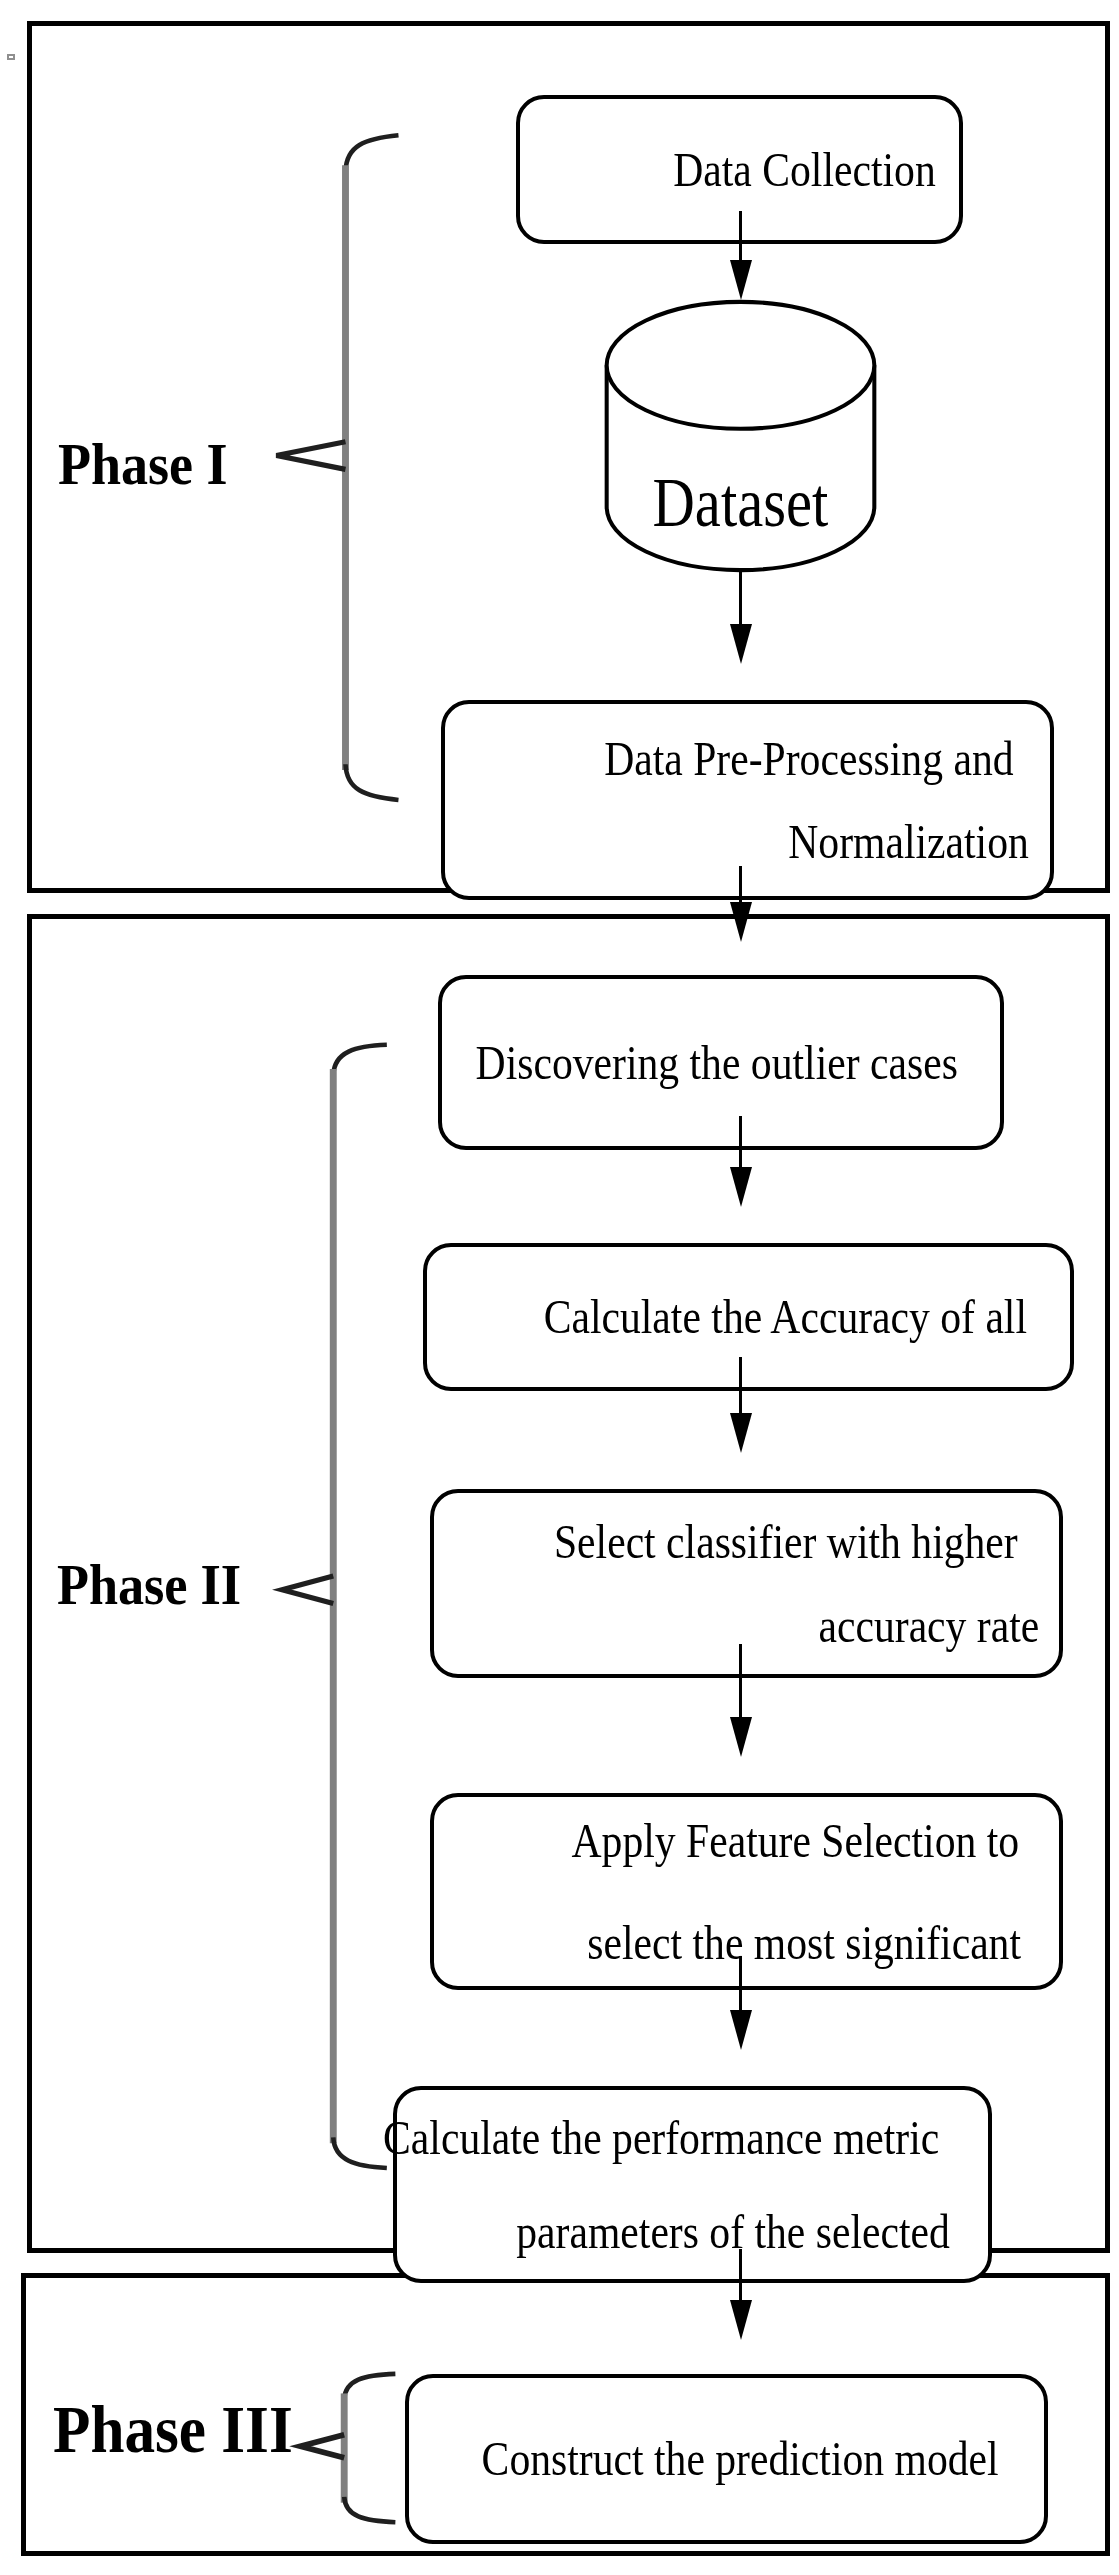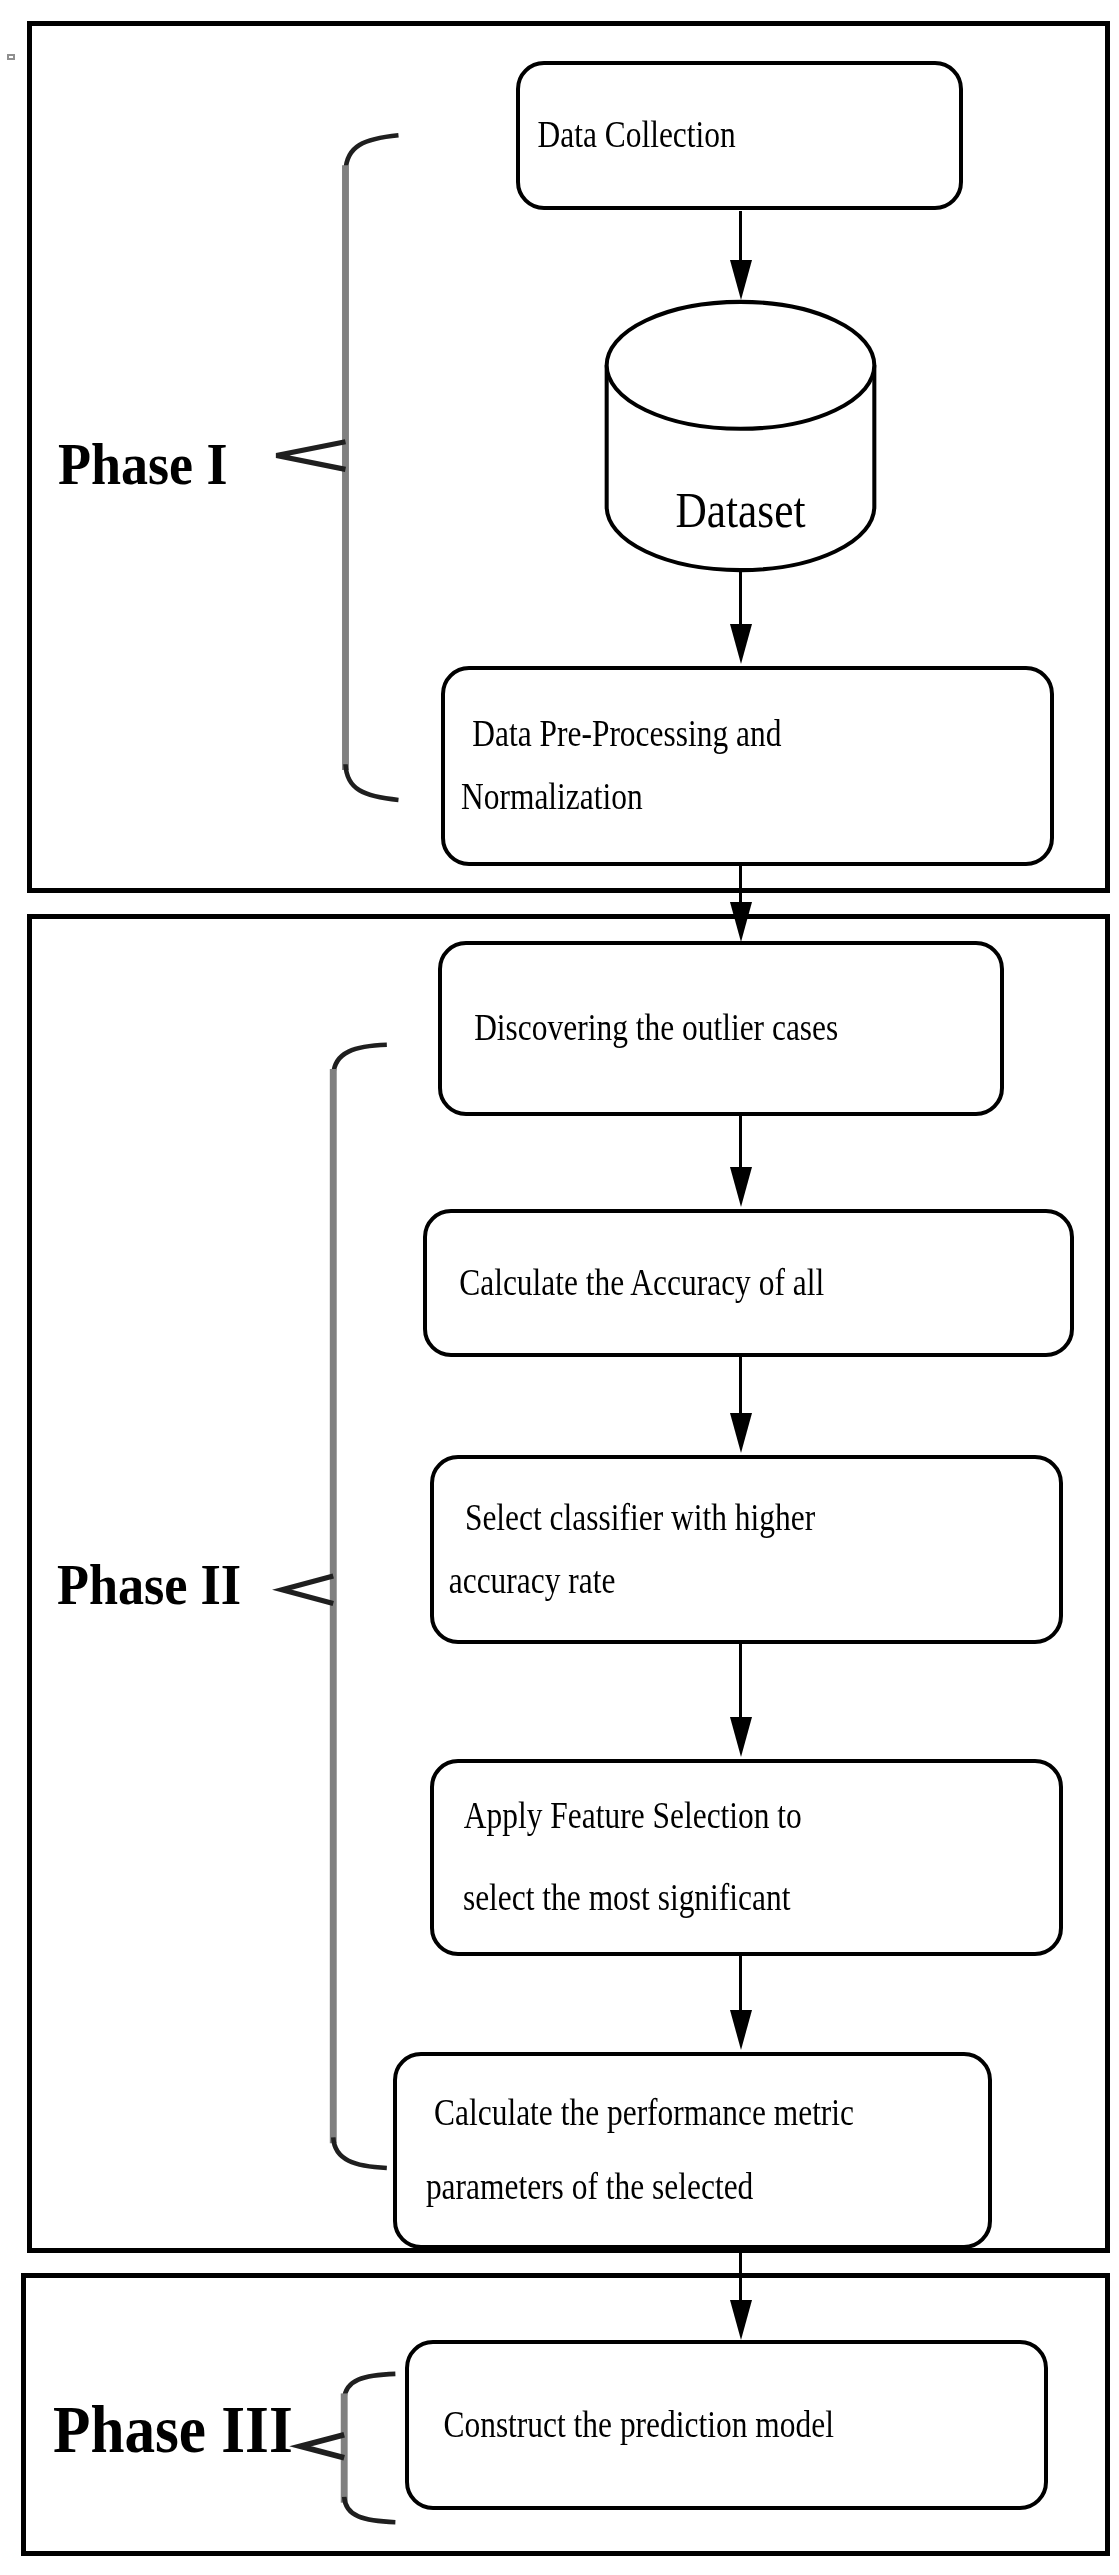--- a/index.html
+++ b/index.html
@@ -17,25 +17,26 @@
     box-sizing:border-box;
   }
   .flowbox{
     position:absolute;
     border:4.6px solid #000;
     border-radius:28px;
     background:#fff;
     box-sizing:border-box;
     display:flex;
     flex-direction:column;
-    align-items:flex-start;
+    align-items:flex-end;
     justify-content:center;
     text-align:center;
-    font-size:37px;
+    font-size:49px;
     line-height:1.7;
+    margin-top:34px;
   }
   .flowbox .bline{
     display:inline-block;
     transform:scaleX(0.85);
     white-space:nowrap;
   }
   .phase-label{
     position:absolute;
     font-weight:bold;
     white-space:nowrap;
@@ -53,23 +54,22 @@
   .arrow .head{
     width:0;height:0;
     border-left:11.5px solid transparent;
     border-right:11.5px solid transparent;
     border-top:40px solid #000;
   }
   .svgabs{position:absolute;}
   .cyl-label{
     position:absolute;
     text-align:center;
-    font-size:51px;
+    font-size:69px;
     line-height:1;
-    margin-top:16px;
   }
   .anchor-mark{
     position:absolute;
     left:7px;top:54px;
     width:8px;height:5.8px;
     border:2.3px solid #8f8f8f;
     box-sizing:border-box;
   }
 </style>
 </head>

